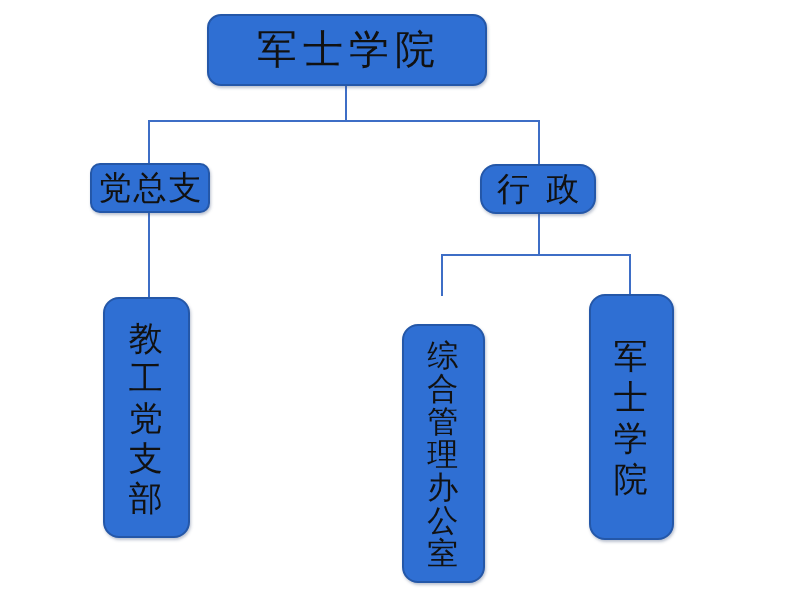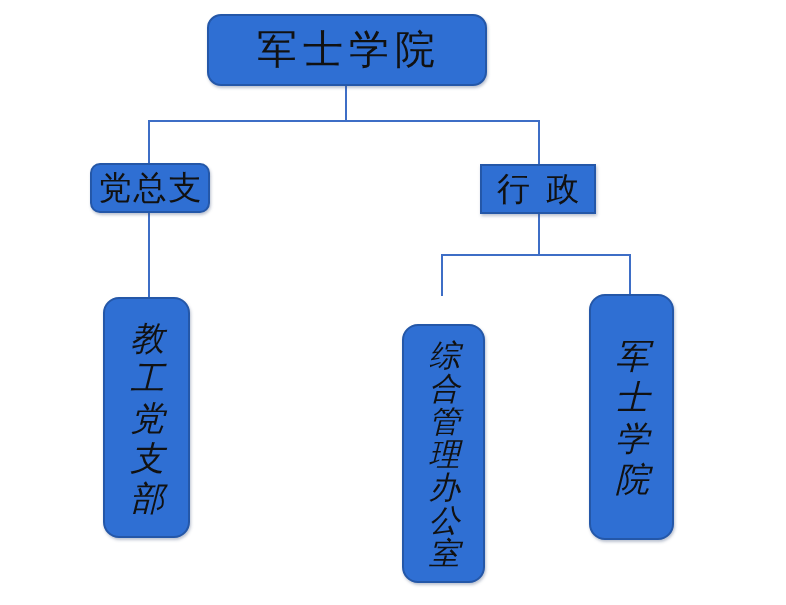--- a/index.html
+++ b/index.html
@@ -35,33 +35,32 @@
     justify-content: center;
     color: #111111;
   }
   .hlabel {
     white-space: pre;
     line-height: 1;
   }
   .vlabel {
     width: 1.05em;
     word-break: break-all;
-    text-align: right;
+    text-align: left;
     margin: 0 auto;
-    font-style: italic;
   }
 
   
   .node.top      { left: 207px; top: 14px;  width: 280px; height: 72px;  border-radius: 14px; font-size: 40px; }
   .node.top .hlabel { letter-spacing: 6px; margin-left: 4px; }
 
   .node.party    { left: 90px;  top: 163px; width: 120px; height: 50px;  border-radius: 10px; font-size: 33px; }
   .node.party .hlabel { letter-spacing: 2px; margin-left: 2px; }
 
-  .node.admin    { left: 480px; top: 164px; width: 116px; height: 50px;  border-radius: 0; font-size: 33px; }
+  .node.admin    { left: 480px; top: 164px; width: 116px; height: 50px;  border-radius: 16px; font-size: 33px; }
   .node.admin .hlabel { letter-spacing: 4px; margin-left: 4px; }
 
   .node.faculty  { left: 103px; top: 297px; width: 87px;  height: 241px; border-radius: 16px; font-size: 34px; }
   .node.faculty .vlabel { line-height: 40px; padding-top: 2px; }
 
   .node.office   { left: 402px; top: 296px; width: 83px;  height: 259px; border-radius: 16px; font-size: 31px; margin-top: 28px; }
   .node.office .vlabel { line-height: 33px; padding-top: 2px; }
 
   .node.student  { left: 589px; top: 294px; width: 85px;  height: 246px; border-radius: 16px; font-size: 34px; }
   .node.student .vlabel { line-height: 41px; padding-top: 2px; }

